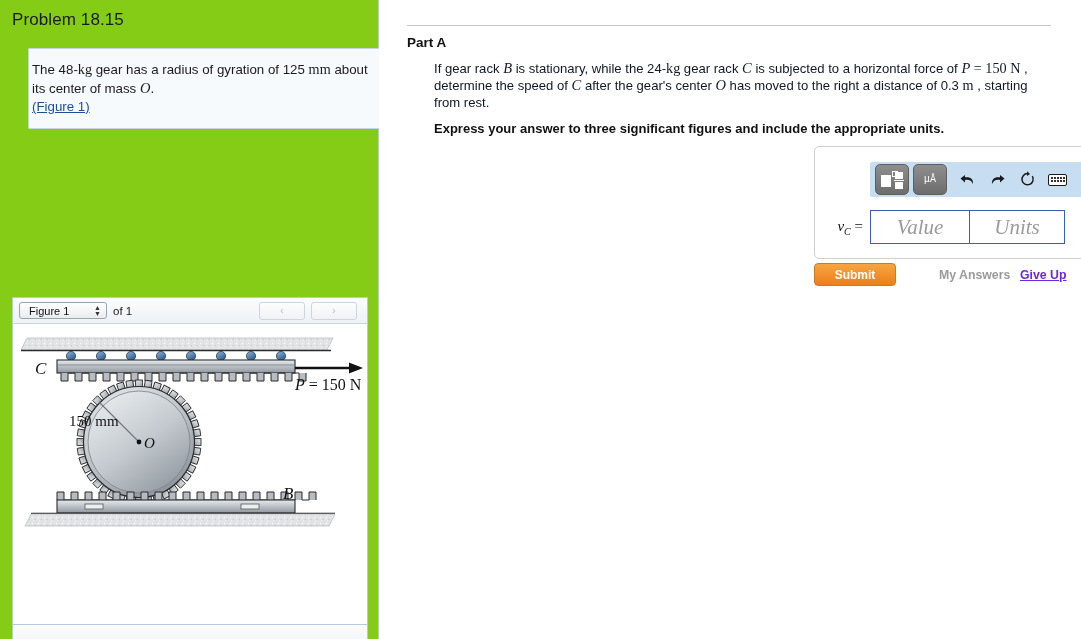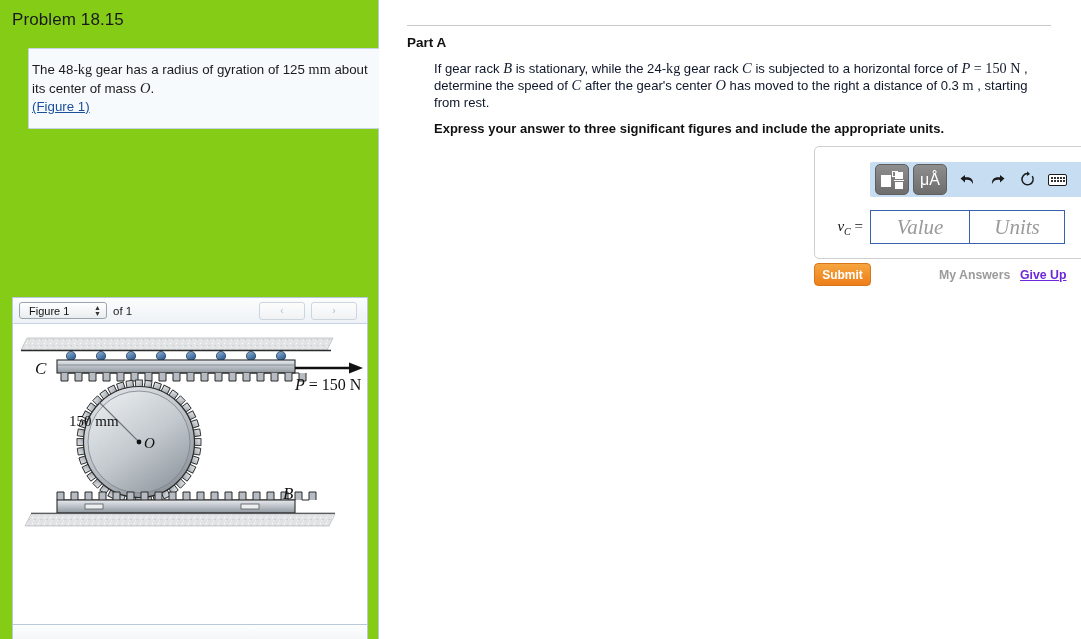--- a/index.html
+++ b/index.html
@@ -262,22 +262,22 @@
     background: #fff;
   }
   .tb-icon-template .frac-bot {
     position: absolute;
     left: 14px; top: 12.5px;
     width: 8px; height: 7px;
     background: #fff;
   }
   .tb-icon-ua {
     color: #fff;
-    font-family: Liberation Sans, sans-serif;
-    font-size: 16px;
+    font-family: Liberation Mono, monospace;
+    font-size: 10px;
     line-height: 15px;
   }
   .tb-plain {
     width: 27px;
     height: 28px;
     display: flex;
     align-items: center;
     justify-content: center;
     cursor: pointer;
     color: #1b1b1b;
@@ -340,21 +340,21 @@
     cursor: text;
   }
   .inp-value { width: 100px; }
   .inp-units { width: 95px; border-left: none; }
 
   
   .submit-btn {
     position: absolute;
     left: 435px;
     top: 263px;
-    width: 57px;
+    width: 82px;
     height: 23px;
     border-radius: 4px;
     background: linear-gradient(#f5a councils);
     background: linear-gradient(#f6a641, #ec7e1a);
     border: 1px solid #d8761a;
     color: #fff;
     font-size: 12px;
     font-weight: bold;
     display: flex;
     align-items: center;

